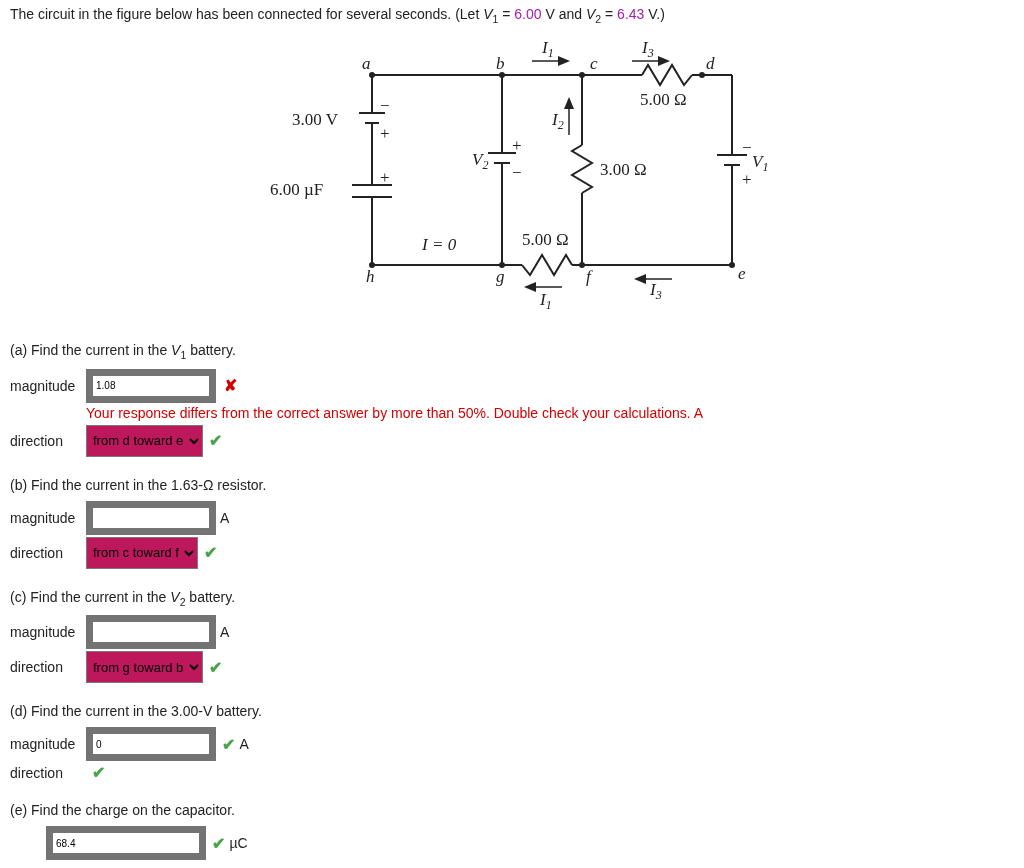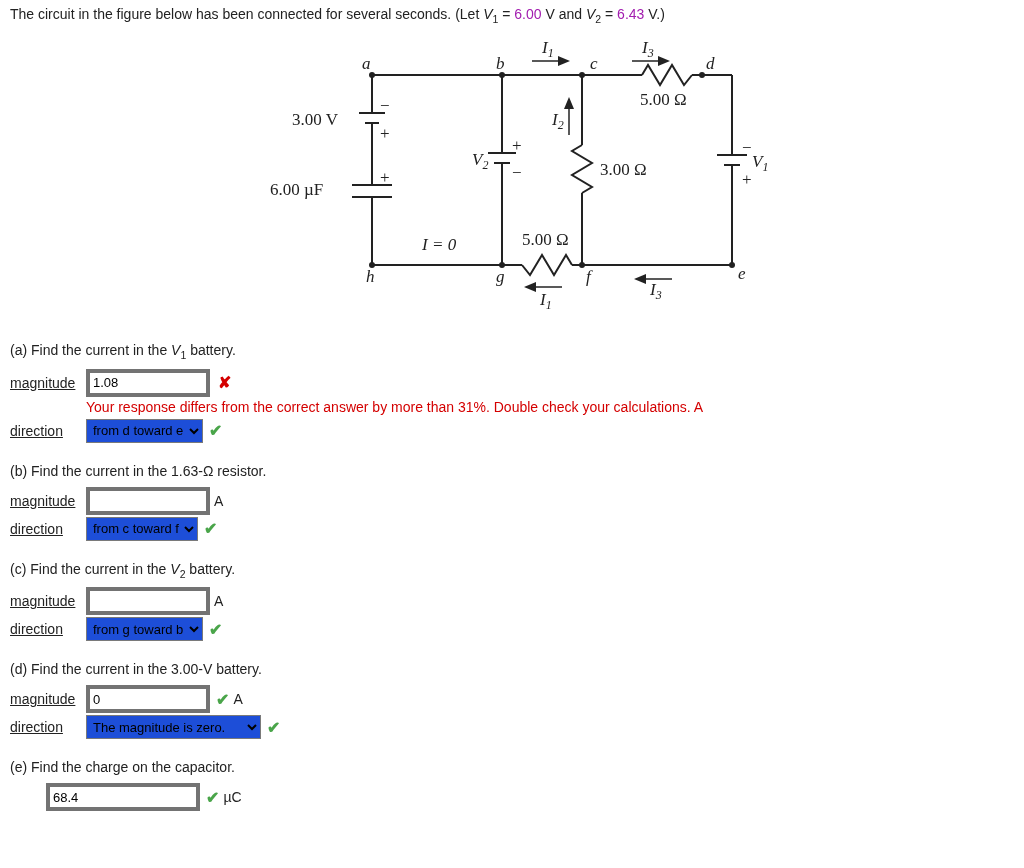--- a/index.html
+++ b/index.html
@@ -14,38 +14,38 @@
   .intro { margin-bottom: 10px; }
   .red { color: #a21caf; }
   .sub { font-size: 0.75em; vertical-align: sub; }
   .figure-wrap {
     text-align: center;
     margin: 8px 0 24px 0;
   }
   svg { display: inline-block; }
   .part { margin: 20px 0 8px 0; }
   .row { display: flex; align-items: center; margin: 2px 0; }
-  .label { width: 76px; text-decoration: underline; }
+  .label { width: 76px; }
   input.field {
     font-family: inherit;
-    font-size: 13px;
+    font-size: 10px;
     padding: 1px 3px;
-    border: 4px solid #737373;
+    border: 7px solid #737373;
     height: 18px;
     box-sizing: content-box;
   }
   .w110 { width: 110px; }
   .w140 { width: 140px; margin-left: 36px; }
   select {
     font-family: inherit;
     font-size: 13px;
     border: 1px solid #7a7a7a;
-    height: 24px;
+    height: 32px;
     padding: 0 2px;
-    background: #1d4ed8;
+    background: #be185d;
   }
   .unit { margin-left: 4px; }
   .feedback {
     color: #d40000;
     margin: 2px 0 4px 0;
   }
   .check {
     color: #4aa54a;
     font-weight: bold;
     display: inline-block;
@@ -174,21 +174,21 @@
 </div>
 
 <div class="part">
   <span>(a) Find the current in the </span><i><span>V</span></i><span class="sub">1</span><span> battery.</span>
 </div>
 <div class="row">
   <span class="label">magnitude</span>
   <input class="field w110" value="1.08" style="">
   <span class="cross">✘</span>
 </div>
-<div class="feedback" style="margin-left:76px;">Your response differs from the correct answer by more than 31%. Double check your calculations. A</div>
+<div class="feedback" style="margin-left:76px;">Your response differs from the correct answer by more than 50%. Double check your calculations. A</div>
 <div class="row">
   <span class="label">direction</span>
   <select><option>from d toward e</option></select>
   <span class="check">✔</span>
 </div>
 
 <div class="part">(b) Find the current in the 1.63-Ω resistor.</div>
 <div class="row">
   <span class="label">magnitude</span>
   <input class="field w110" value="" style="">
@@ -216,21 +216,20 @@
 
 <div class="part">(d) Find the current in the 3.00-V battery.</div>
 <div class="row">
   <span class="label">magnitude</span>
   <input class="field w110" value="0" style="">
   <span class="check">✔</span>
   <span class="unit">A</span>
 </div>
 <div class="row">
   <span class="label">direction</span>
-  <select style="width:175px;"><option>The magnitude is zero.</option></select>
   <span class="check">✔</span>
 </div>
 
 <div class="part">(e) Find the charge on the capacitor.</div>
 <div class="row">
   <input class="field w140" value="68.4" style="">
   <span class="check">✔</span>
   <span class="unit">µC</span>
 </div>
 

